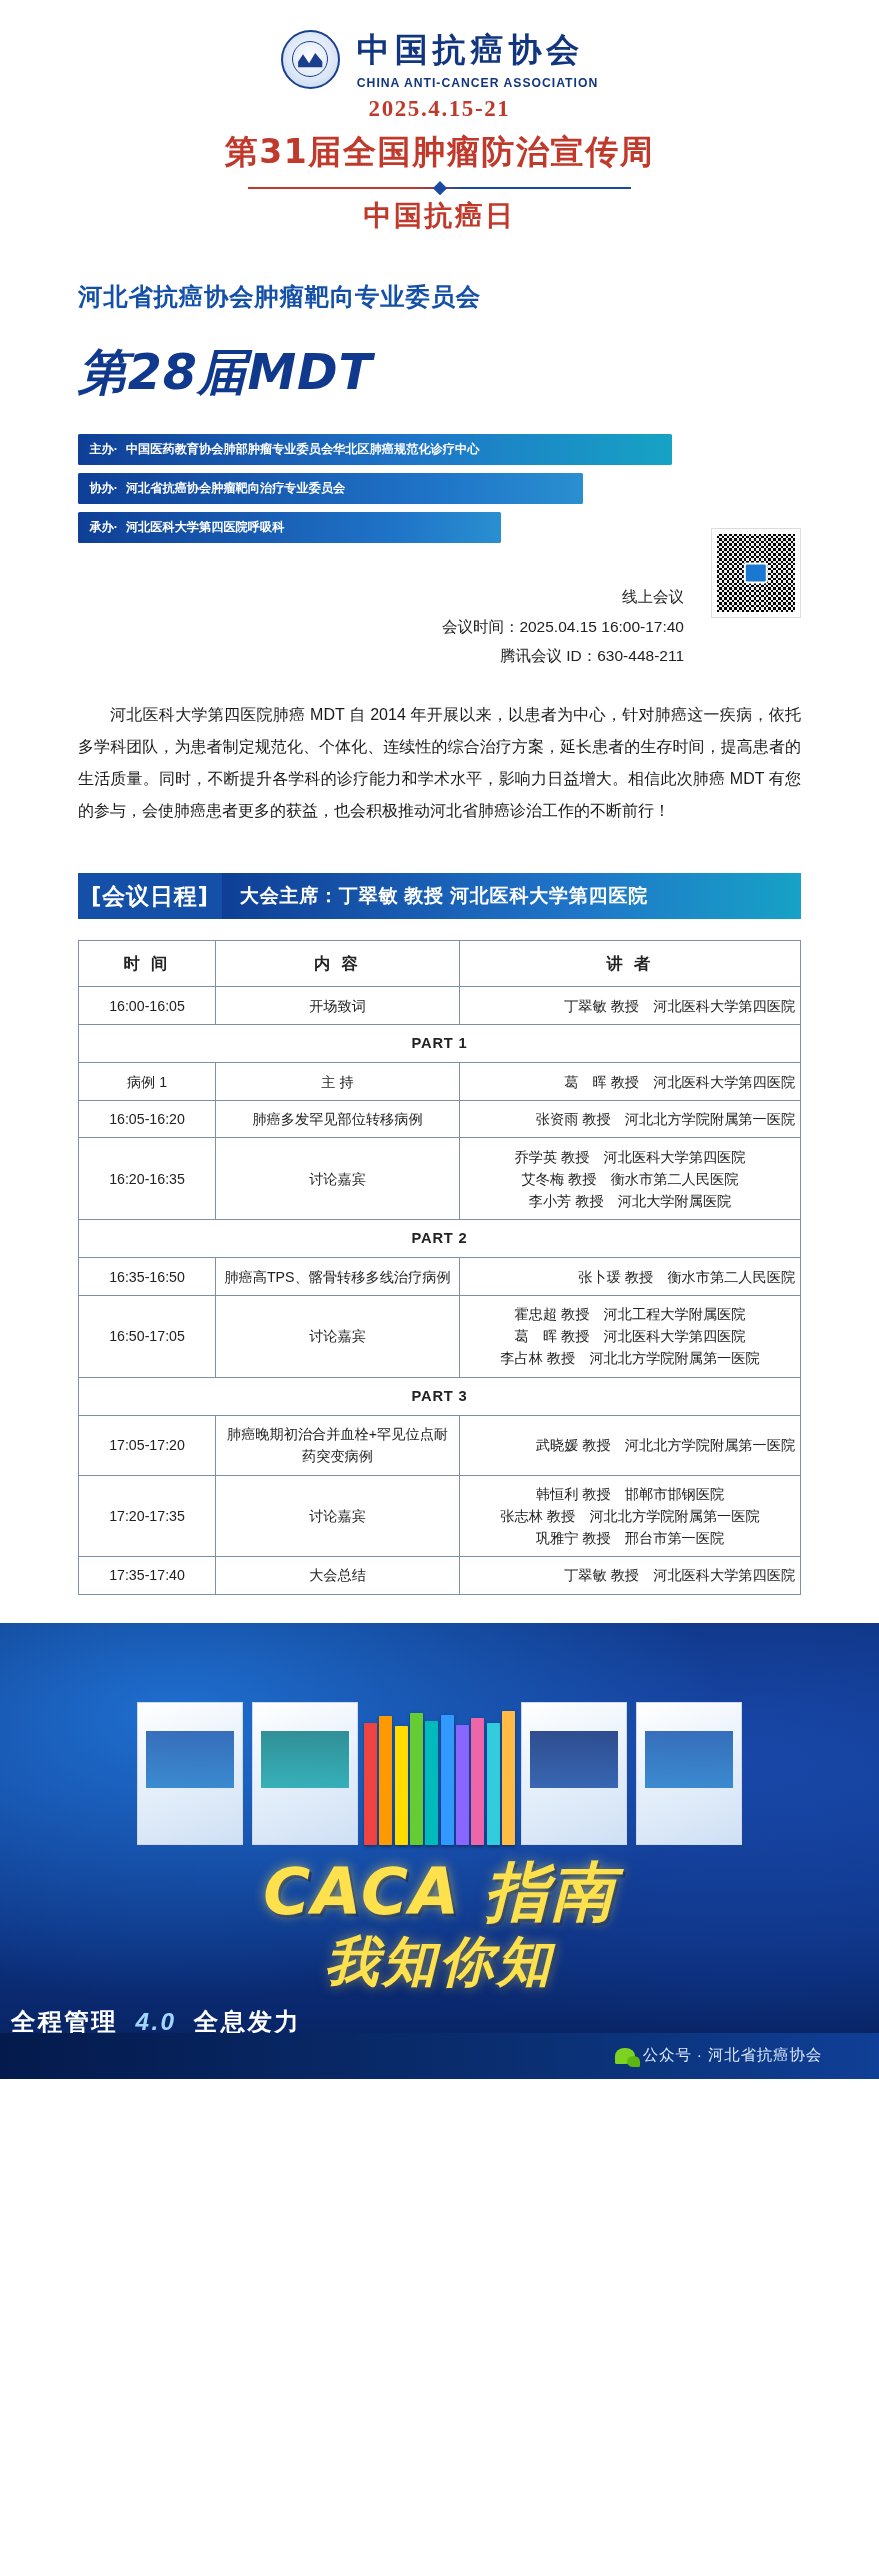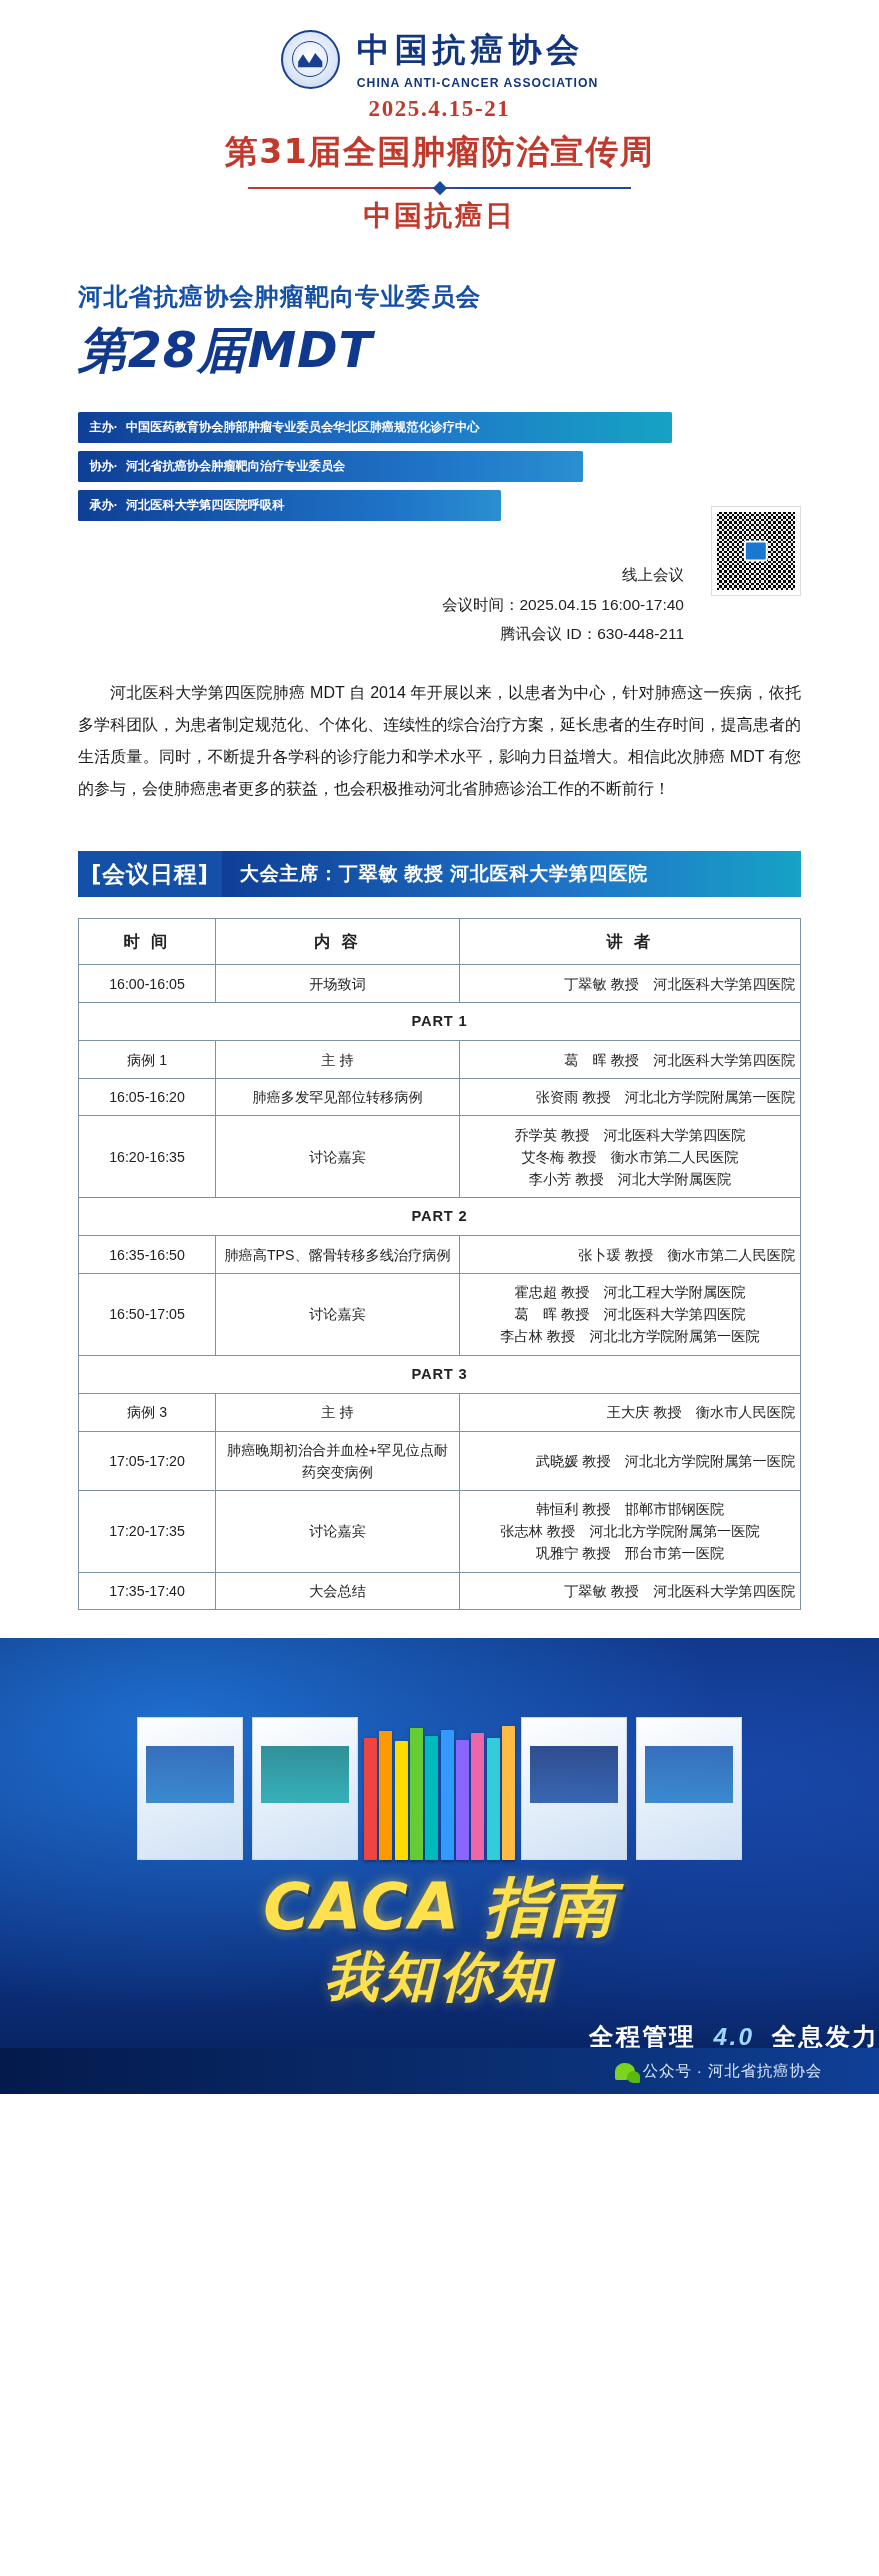--- a/index.html
+++ b/index.html
@@ -114,21 +114,21 @@
     margin-top: 46px;
     padding-left: 78px;
     font-size: 24.4px;
     font-weight: bold;
     color: #1450a8;
     letter-spacing: 0.8px;
     font-family: "DejaVu Sans", sans-serif;
   }
   .mdt-title {
     padding-left: 78px;
-    margin-top: 5px;
+    margin-top: 27px;
     font-size: 49px;
     font-weight: bold;
     font-style: italic;
     color: #10398d;
     letter-spacing: 0.8px;
     font-family: "DejaVu Sans", sans-serif;
   }
 
   
   .orgbars {
@@ -329,23 +329,23 @@
     font-size: 54px;
     font-weight: bold;
     font-style: italic;
     letter-spacing: 3.3px;
     color: #ffe14d;
     text-shadow: 0 0 11.4px rgba(255,225,77,.5), 2.4px 3.3px 0 #0a2a6e;
     font-family: "DejaVu Sans", sans-serif;
   }
   .caca-foot {
     position: absolute;
-    left: 0; right: 0;
+    left: 11px; right: 0;
     top: 383px;
-    text-align: right;
+    text-align: left;
     font-size: 24.4px;
     font-weight: bold;
     color: #ffffff;
     letter-spacing: 2.4px;
   }
   .caca-foot .badge {
     display: inline-block;
     color: #9fd7ff;
     font-style: italic;
     margin: 0 8.1px;
@@ -493,27 +493,20 @@
           <td class="time">16:50-17:05</td>
           <td class="content">讨论嘉宾</td>
           <td class="speaker">
             <div class="spk-line">霍忠超 教授　河北工程大学附属医院</div>
             <div class="spk-line">葛　晖 教授　河北医科大学第四医院</div>
             <div class="spk-line">李占林 教授　河北北方学院附属第一医院</div>
           </td>
         </tr>
         <tr>
           <td class="part" colspan="3">PART 3</td>
-        </tr>
-        <tr>
-          <td class="time">病例 3</td>
-          <td class="content">主 持</td>
-          <td class="speaker center">
-            <div class="spk-line">王大庆 教授　衡水市人民医院</div>
-          </td>
         </tr>
         <tr>
           <td class="time">17:05-17:20</td>
           <td class="content">肺癌晚期初治合并血栓+罕见位点耐药突变病例</td>
           <td class="speaker center">
             <div class="spk-line">武晓媛 教授　河北北方学院附属第一医院</div>
           </td>
         </tr>
         <tr>
           <td class="time">17:20-17:35</td>

